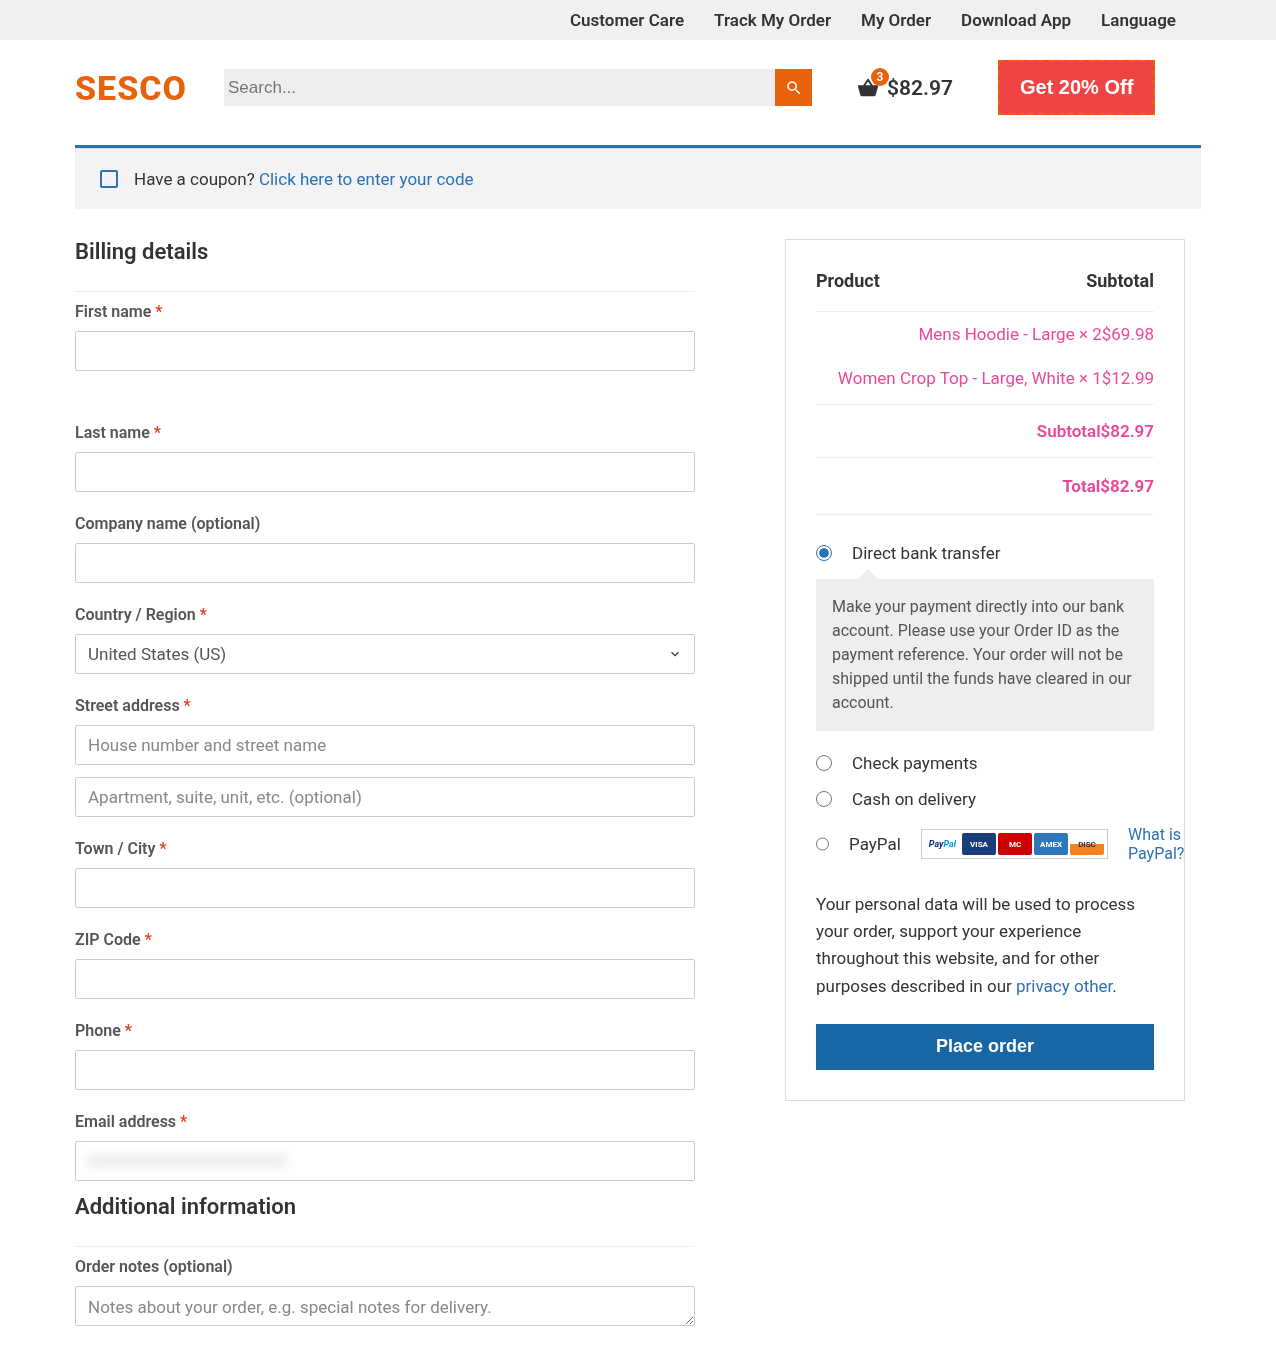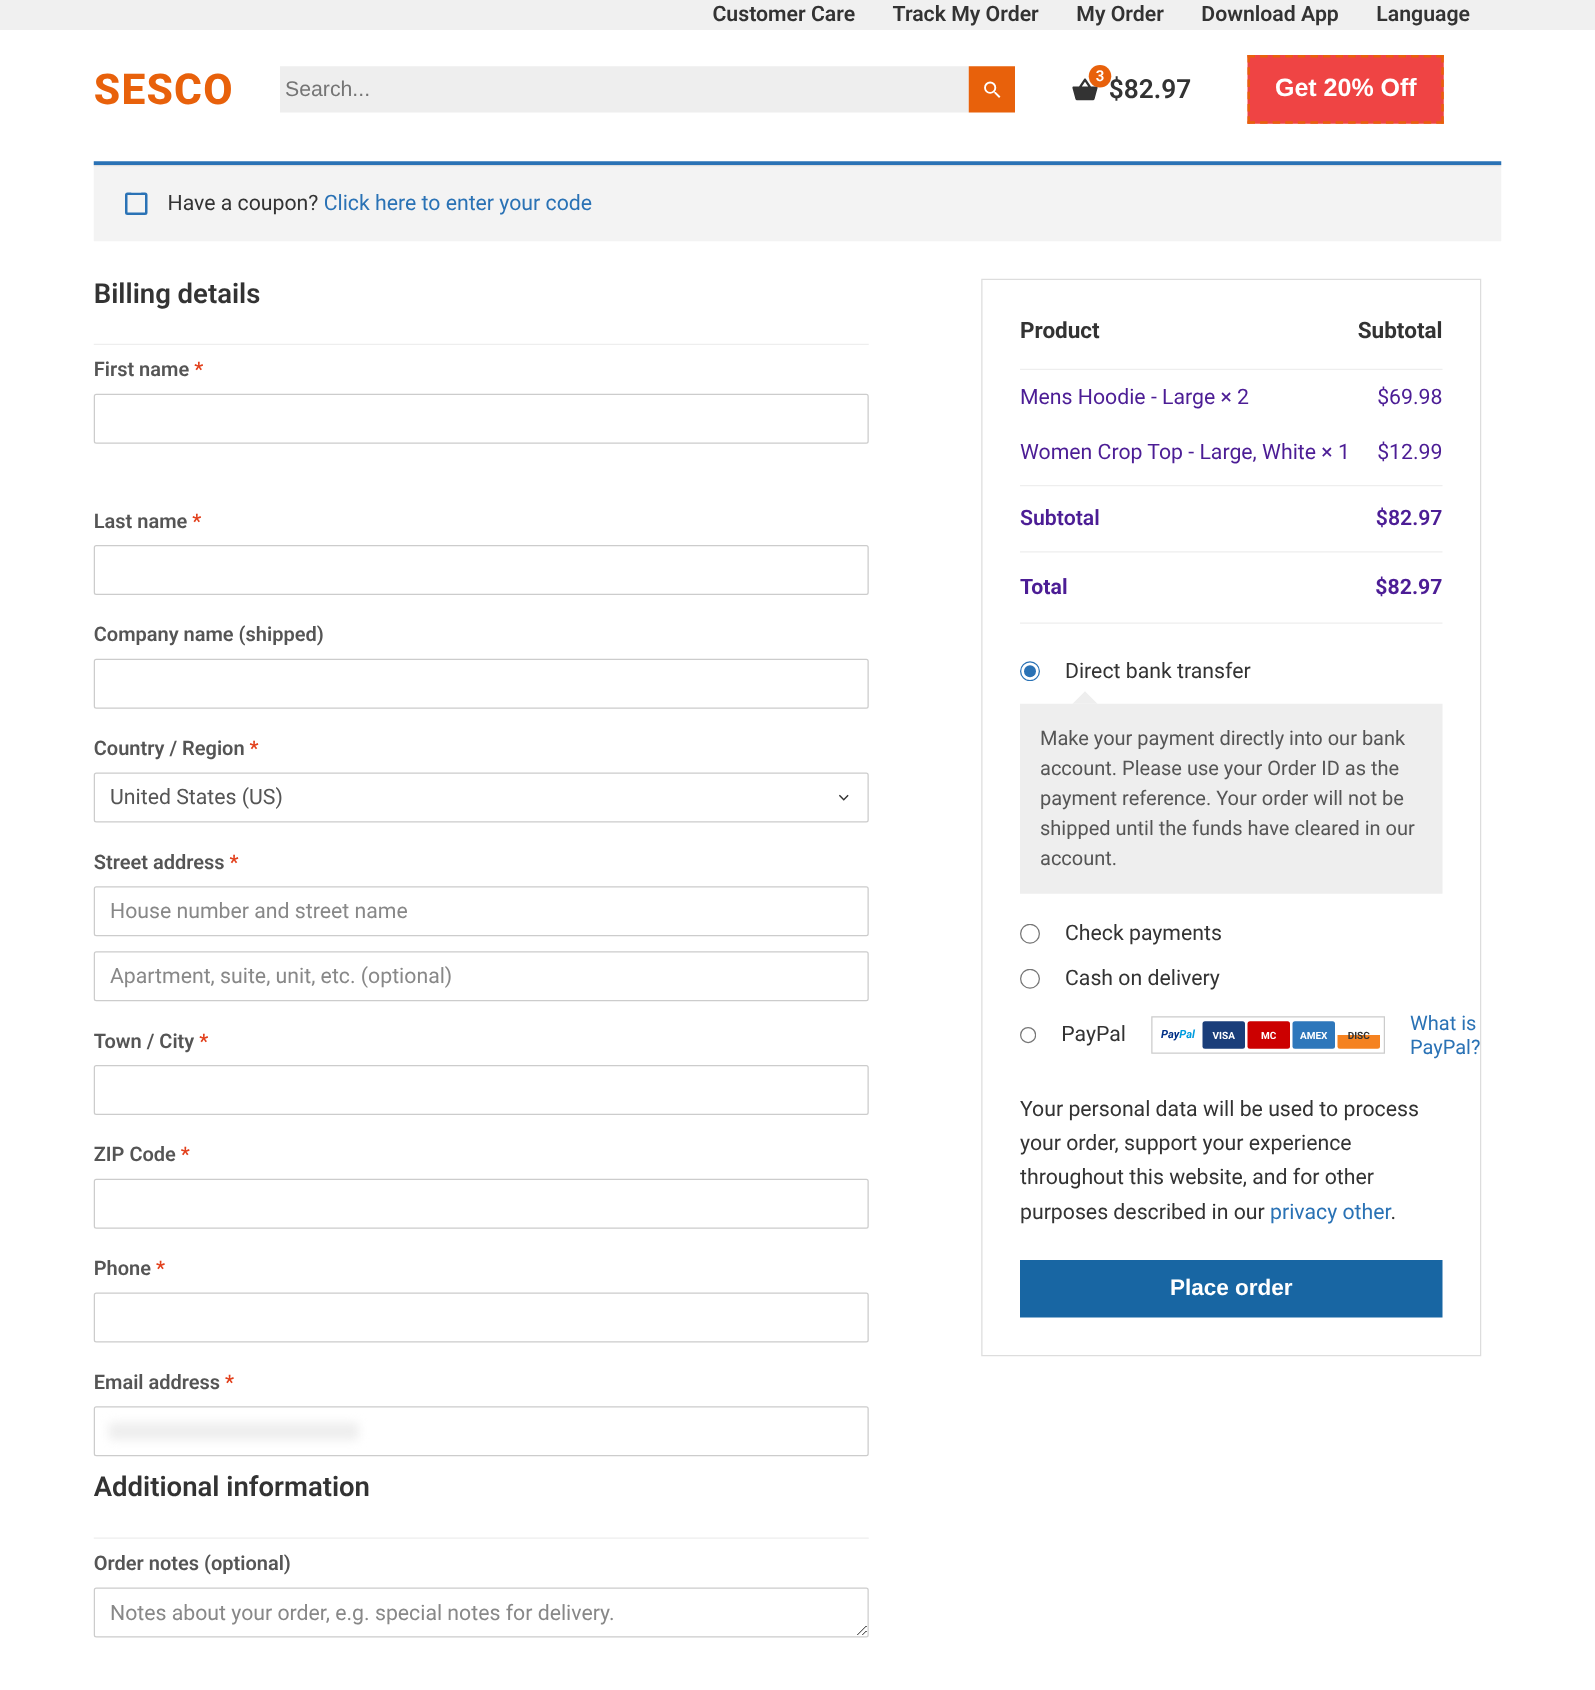--- a/index.html
+++ b/index.html
@@ -1,17 +1,17 @@
 <!DOCTYPE html>
 <html><head>
 <meta charset="utf-8">
 <style>
 * { box-sizing: border-box; margin: 0; padding: 0; }
 body { font-family: -apple-system, BlinkMacSystemFont, "Segoe UI", Roboto, Helvetica, Arial, sans-serif; color: #333; background: #fff; width: 1276px; }
-.topbar { background: #f0f0f0; height: 24px; display: flex; justify-content: flex-end; align-items: center; padding: 0 100px; gap: 30px; font-size: 17px; font-weight: 600; }
+.topbar { background: #f0f0f0; height: 40px; display: flex; justify-content: flex-end; align-items: center; padding: 0 100px; gap: 30px; font-size: 17px; font-weight: 600; }
 .topbar a { color: #333; text-decoration: none; cursor: pointer; }
 .header { display: flex; align-items: center; padding: 20px 75px; gap: 25px; }
 .logo { font-size: 34px; font-weight: 800; color: #e8610b; letter-spacing: 1px; }
 .search-wrap { display: flex; flex: 1; max-width: 600px; }
 .search-input { flex: 1; height: 37px; border: none; background: #eee; padding: 0 4px; font-size: 17px; color: #4d7c0f; outline: none; margin-left: 12px; }
 .search-btn { width: 37px; height: 37px; background: #e8610b; border: none; display: flex; align-items: center; justify-content: center; cursor: pointer; }
 .search-btn svg { width: 18px; height: 18px; fill: #fff; }
 .cart-wrap { display: flex; align-items: center; gap: 8px; position: relative; margin-left: 20px; cursor: pointer; }
 .cart-icon { width: 22px; height: 22px; fill: #333; }
 .cart-badge { position: absolute; top: -8px; left: 14px; background: #e8610b; color: #fff; border-radius: 50%; width: 18px; height: 18px; font-size: 12px; display: flex; align-items: center; justify-content: center; font-weight: 600; }
@@ -32,21 +32,21 @@
 .form-field label { display: block; font-size: 16px; font-weight: 600; color: #555; margin-bottom: 10px; }
 .req { color: #e2401c; }
 .form-field input, .form-field textarea, .select-box { width: 100%; height: 40px; border: 1px solid #ccc; border-radius: 2px; padding: 0 12px; font-size: 17px; color: #555; font-family: inherit; }
 .form-field textarea { height: 40px; padding: 10px 12px; resize: vertical; overflow: hidden; }
 .form-field input::placeholder, .form-field textarea::placeholder { color: #888; }
 .select-box { display: flex; align-items: center; justify-content: space-between; cursor: pointer; }
 .chev { width: 14px; height: 14px; }
 .street2 { margin-top: 12px; }
 .blur-val { filter: blur(4px); background: #eee; border-radius: 3px; display: inline-block; width: 200px; height: 14px; }
 .order-hdr { display: flex; justify-content: space-between; font-size: 18px; font-weight: 700; padding-bottom: 20px; border-bottom: 1px solid #eee; }
-.order-line { display: flex; justify-content: space-between; padding: 12px 0; font-size: 17px; color: #4c1d95; }
+.order-line { display: flex; justify-content: flex-end; padding: 12px 0; font-size: 17px; color: #ec4899; }
 .order-line.sub { border-top: 1px solid #eee; font-weight: 600; padding-top: 16px; margin-top: 4px; }
 .order-line.total { border-top: 1px solid #eee; border-bottom: 1px solid #eee; font-weight: 700; padding: 18px 0; margin-top: 4px; }
 .payments { margin-top: 20px; }
 .pay-opt { display: flex; align-items: center; gap: 20px; padding: 8px 0; font-size: 17px; cursor: pointer; }
 .pay-opt input[type=radio] { width: 16px; height: 16px; accent-color: #2a72b5; cursor: pointer; }
 .pay-desc { background: #eee; padding: 16px; font-size: 16px; line-height: 1.5; color: #555; margin: 8px 0 14px 0; position: relative; }
 .pay-desc::before { content: ''; position: absolute; top: -10px; left: 42px; border: 10px solid transparent; border-bottom-color: #eee; border-top: none; }
 .pay-cards { display: inline-flex; gap: 2px; border: 1px solid #ccc; padding: 3px; align-items: center; }
 .card-pp { font-size: 9px; font-style: italic; font-weight: 700; color: #003087; padding: 0 4px; }
 .card-pp span { color: #009cde; }
@@ -110,21 +110,21 @@
           <label><span>First name</span> <span class="req">*</span></label>
           <input type="text" style="">
         </div>
         <div class="form-field">
           <label><span>Last name</span> <span class="req">*</span></label>
           <input type="text" style="">
         </div>
       </div>
 
       <div class="form-field">
-        <label>Company name (shipped)</label>
+        <label>Company name (optional)</label>
         <input type="text" style="">
       </div>
 
       <div class="form-field">
         <label><span>Country / Region</span> <span class="req">*</span></label>
         <div class="select-box">
           <span>United States (US)</span>
           <svg class="chev" viewBox="0 0 24 24" fill="none" stroke="#333" stroke-width="2">
               <polyline points="6 9 12 15 18 9"></polyline>
             </svg>

